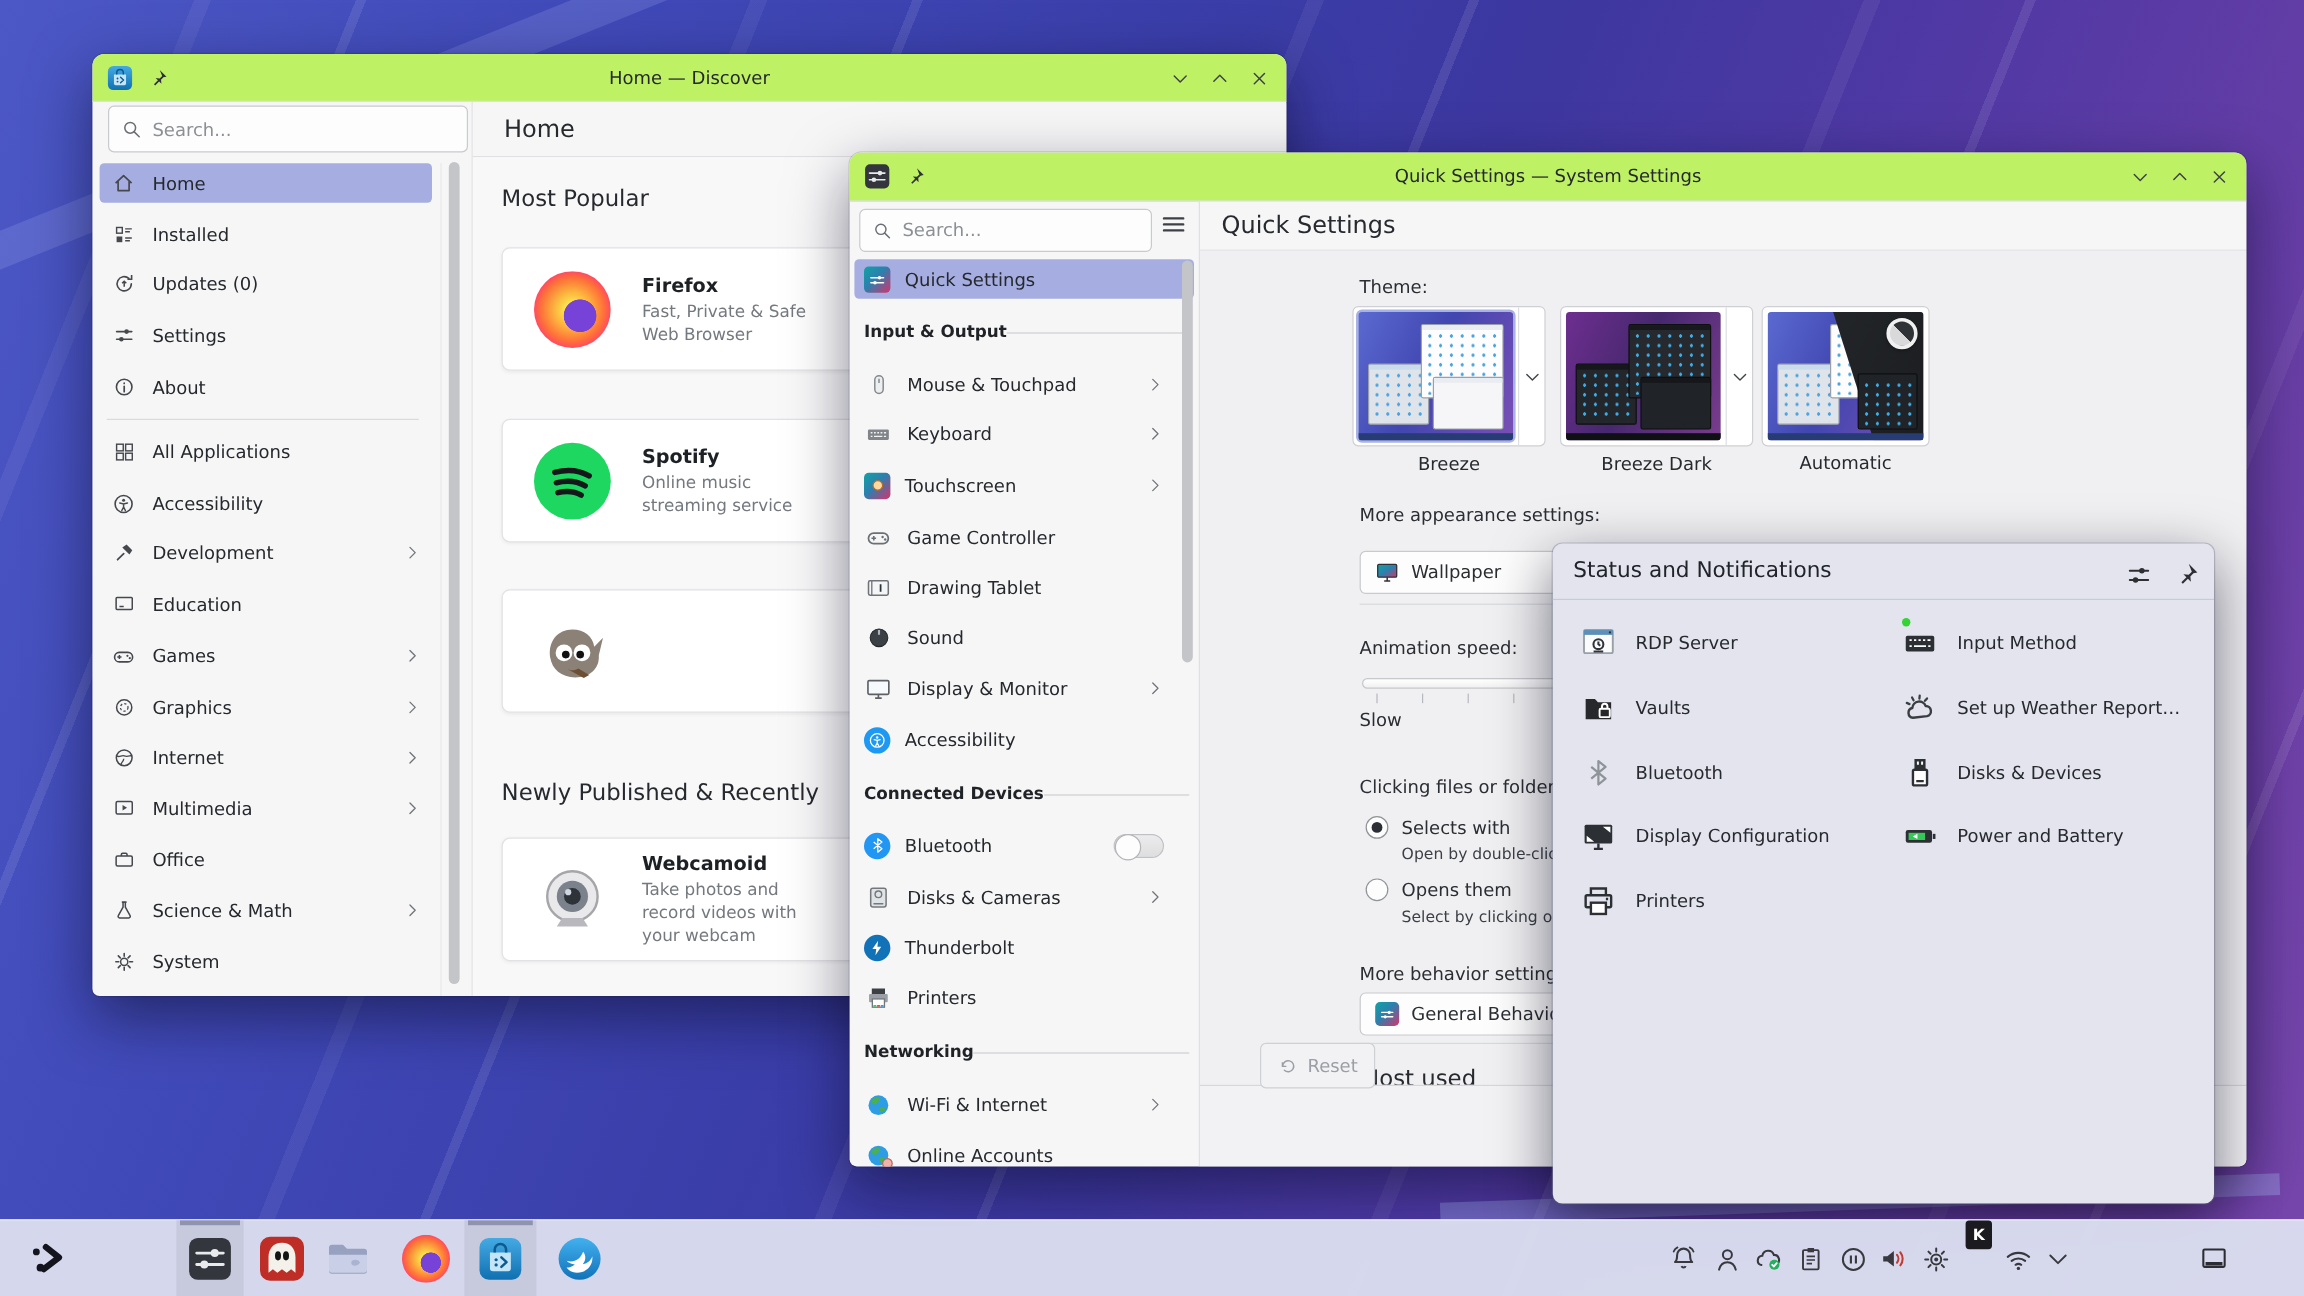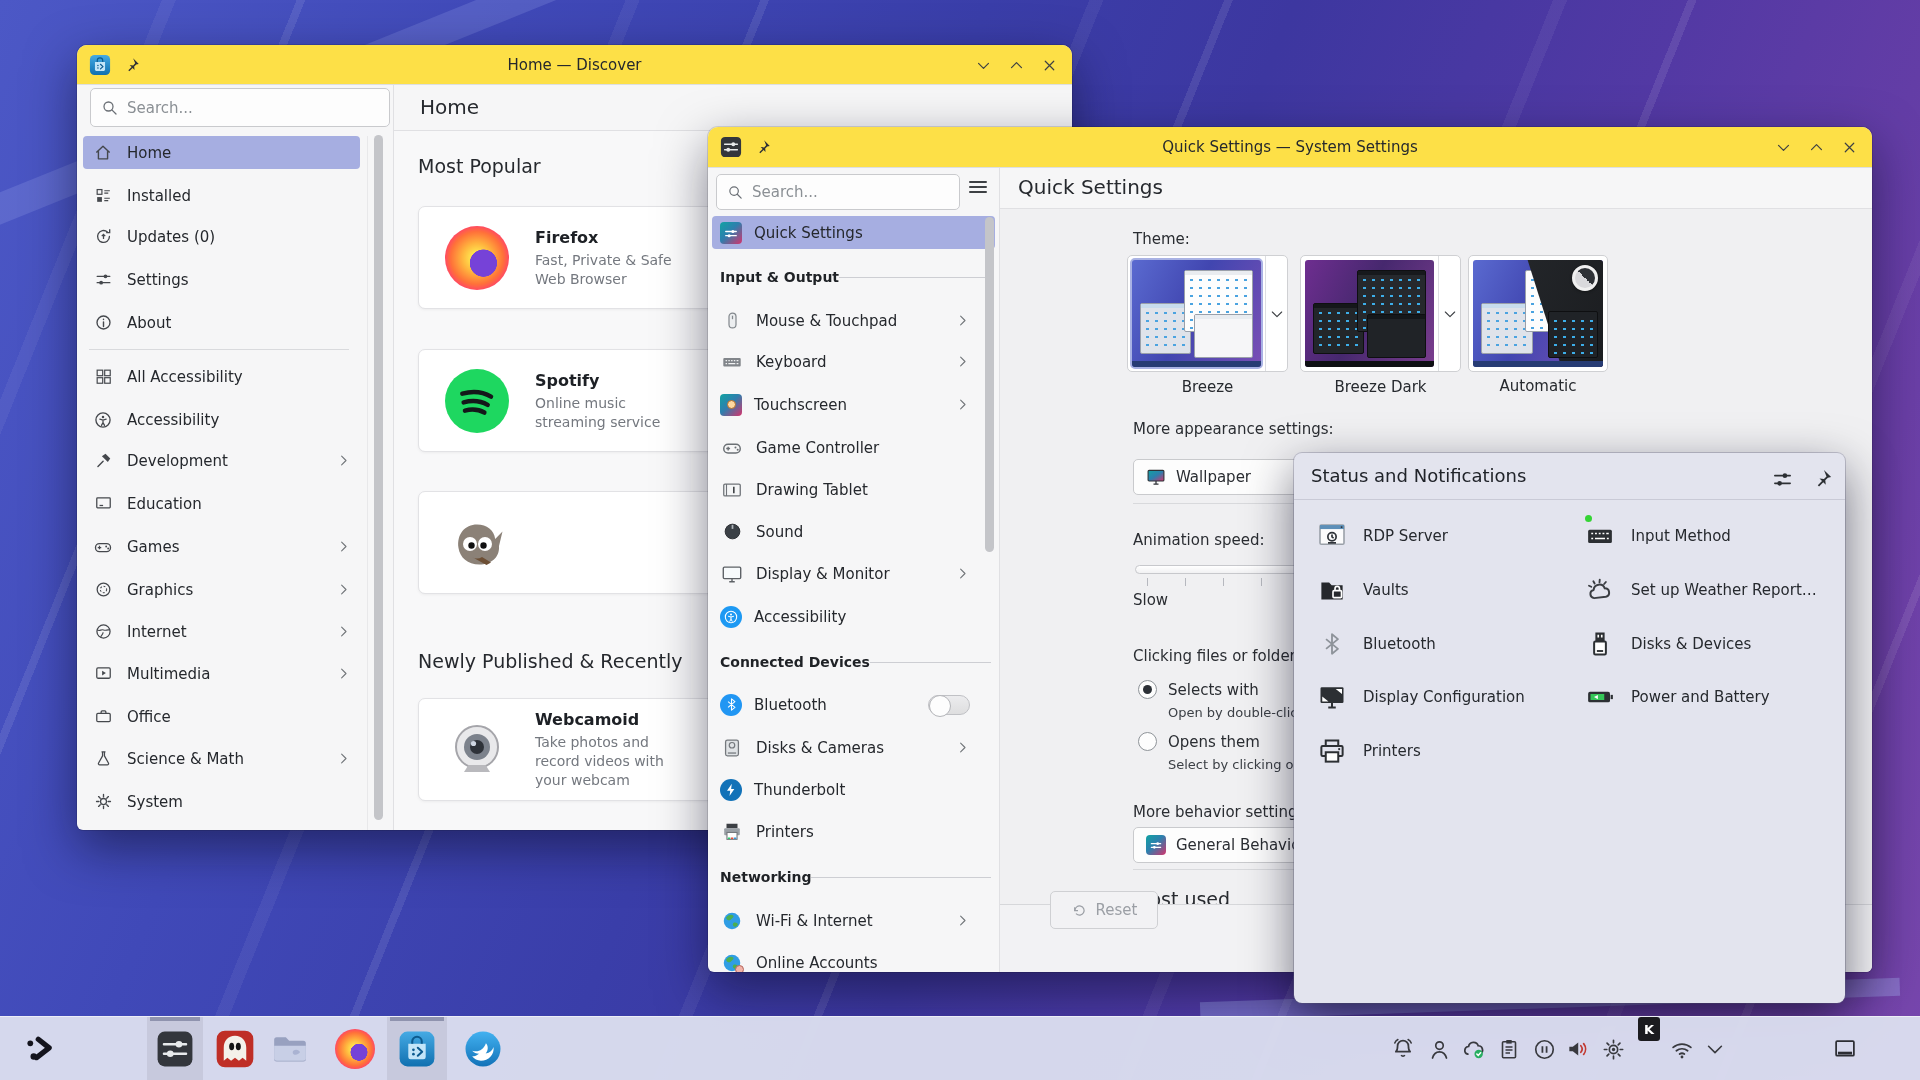--- a/index.html
+++ b/index.html
@@ -5,21 +5,21 @@
 *{margin:0;padding:0;box-sizing:border-box}
 html,body{width:1920px;height:1080px;overflow:hidden}
 body{position:relative;font-family:"DejaVu Sans","Liberation Sans",sans-serif;color:#24272c;
 background:linear-gradient(112deg,#4c58c6 0%,#4049b8 22%,#3a3ea9 42%,#3d37a0 55%,#5339a4 72%,#6b3fa7 88%,#7847ae 100%);}
 .streaks{position:absolute;inset:0;
 background:repeating-linear-gradient(112deg,rgba(255,255,255,0) 0 150px,rgba(255,255,255,.055) 150px 163px,rgba(255,255,255,0) 163px 275px,rgba(255,255,255,.09) 275px 283px,rgba(255,255,255,0) 283px 430px);}
 .streaks:before{content:"";position:absolute;left:-120px;top:40px;width:1000px;height:30px;background:rgba(190,205,255,.16);transform:rotate(-22deg)}
 .streaks:after{content:"";position:absolute;left:1200px;top:990px;width:700px;height:18px;background:rgba(170,185,245,.35);transform:rotate(-2deg)}
 svg.ic{display:block}
 .win{position:absolute;background:#f6f6f7;border-radius:10px 10px 6px 6px;box-shadow:0 18px 50px rgba(8,8,30,.5),0 0 0 1px rgba(0,0,0,.12);overflow:hidden}
-.titlebar{position:absolute;left:0;top:0;right:0;height:40px;background:#fde047;border-bottom:1px solid #dddfe1;display:flex;align-items:center}
+.titlebar{position:absolute;left:0;top:0;right:0;height:40px;background:#bef264;border-bottom:1px solid #dddfe1;display:flex;align-items:center}
 .tb-title{position:absolute;left:0;right:0;text-align:center;font-size:15px;color:#25282d}
 .tb-ic{margin-left:12px;display:flex}
 .tb-btns{position:absolute;right:14px;top:0;height:40px;display:flex;align-items:center;gap:16px;color:#3d4044}
 .tbb{display:flex;cursor:default}
 .searchbox{position:absolute;display:flex;align-items:center;gap:8px;background:#fdfdfd;border:1px solid #c9cacd;border-radius:5px;padding:0 10px;color:#8b9095}
 .searchbox input{border:none;outline:none;background:transparent;font-size:15px;color:#6a6f75;width:100%;font-family:inherit}
 .searchbox input::placeholder{color:#8b9095}
 .navrow{position:absolute;display:flex;align-items:center;gap:13px;height:33px;border-radius:4px;padding:0 9px;font-size:15px;color:#25282d}
 .navrow.sel{background:#a6aee1}
 .nic{width:22px;display:flex;justify-content:center;align-items:center;color:#45484d}
@@ -460,21 +460,21 @@
       </span>
       <span>About</span>
     </div>
   <div class="hline" style="left:12px;top:304px;width:260px;background:#d9dadd"></div>
   <div class="navrow" style="left:6px;top:315px;width:277px">
       <span class="nic">
         <svg class="ic" width="19" height="19">
           <use href="#s-grid"></use>
         </svg>
       </span>
-      <span>All Accessibility</span>
+      <span>All Applications</span>
     </div>
   <div class="navrow" style="left:6px;top:358px;width:277px">
       <span class="nic">
         <svg class="ic" width="20" height="20">
           <use href="#s-access"></use>
         </svg>
       </span>
       <span>Accessibility</span>
     </div>
   <div class="navrow" style="left:6px;top:399px;width:277px">
@@ -966,21 +966,21 @@
     <span>General Behavior</span>
   </div>
   <div class="hline" style="left:425px;top:742px;width:186px;background:#d8d9dc"></div>
 
   <div class="clipwrap" style="left:425px;top:757px;width:200px;height:20px">
       <span>Most used</span>
     </div>
 
   <div class="hline" style="left:292px;top:777px;right:0;background:#d6d7da"></div>
   <div style="position:absolute;left:292px;top:778px;right:0;bottom:0;background:#f2f2f4"></div>
-  <div class="resetbtn" style="left:342px;top:764px;width:108px;height:38px">
+  <div class="resetbtn" style="left:342px;top:742px;width:96px;height:38px">
     <span style="display:flex;color:#9b9fa5">
         <svg class="ic" width="17" height="17" viewBox="0 0 24 24">
           <path d="M5.5 12a6.5 6.5 0 1 1 2 4.7" stroke="currentColor" stroke-width="1.7" fill="none" stroke-linecap="round"></path>
           <path d="M5.2 7.5v4.7h4.7" stroke="currentColor" stroke-width="1.7" fill="none"></path>
         </svg>
       </span>
     <span>Reset</span>
   </div>
 </div>
 

